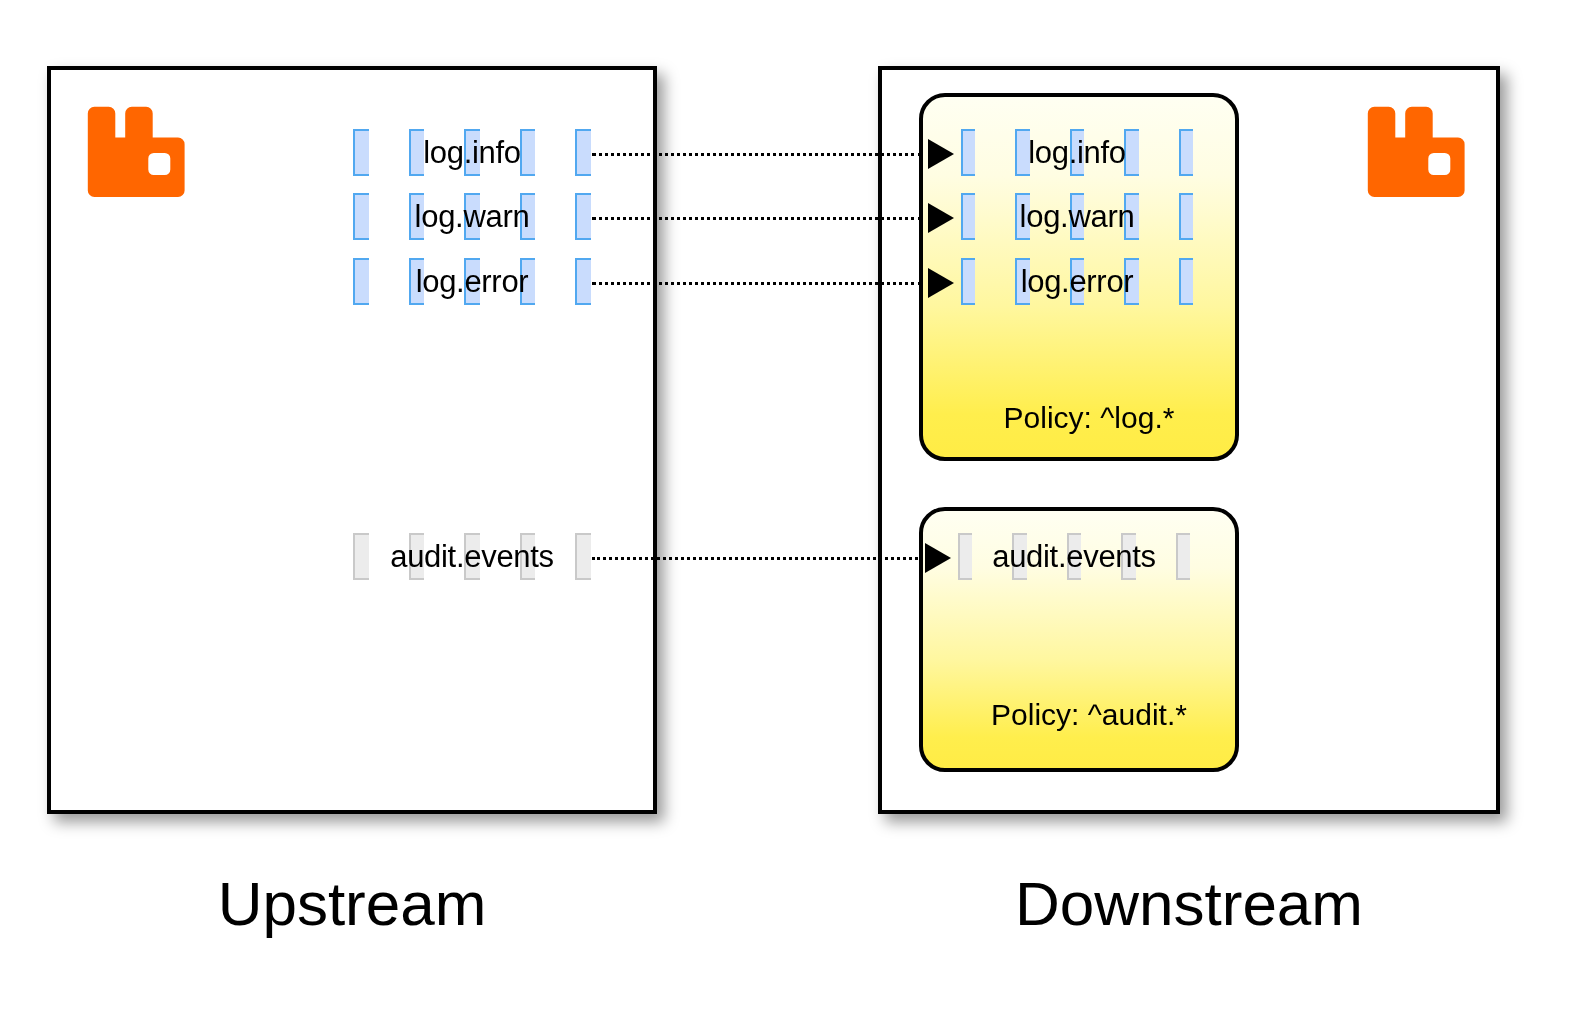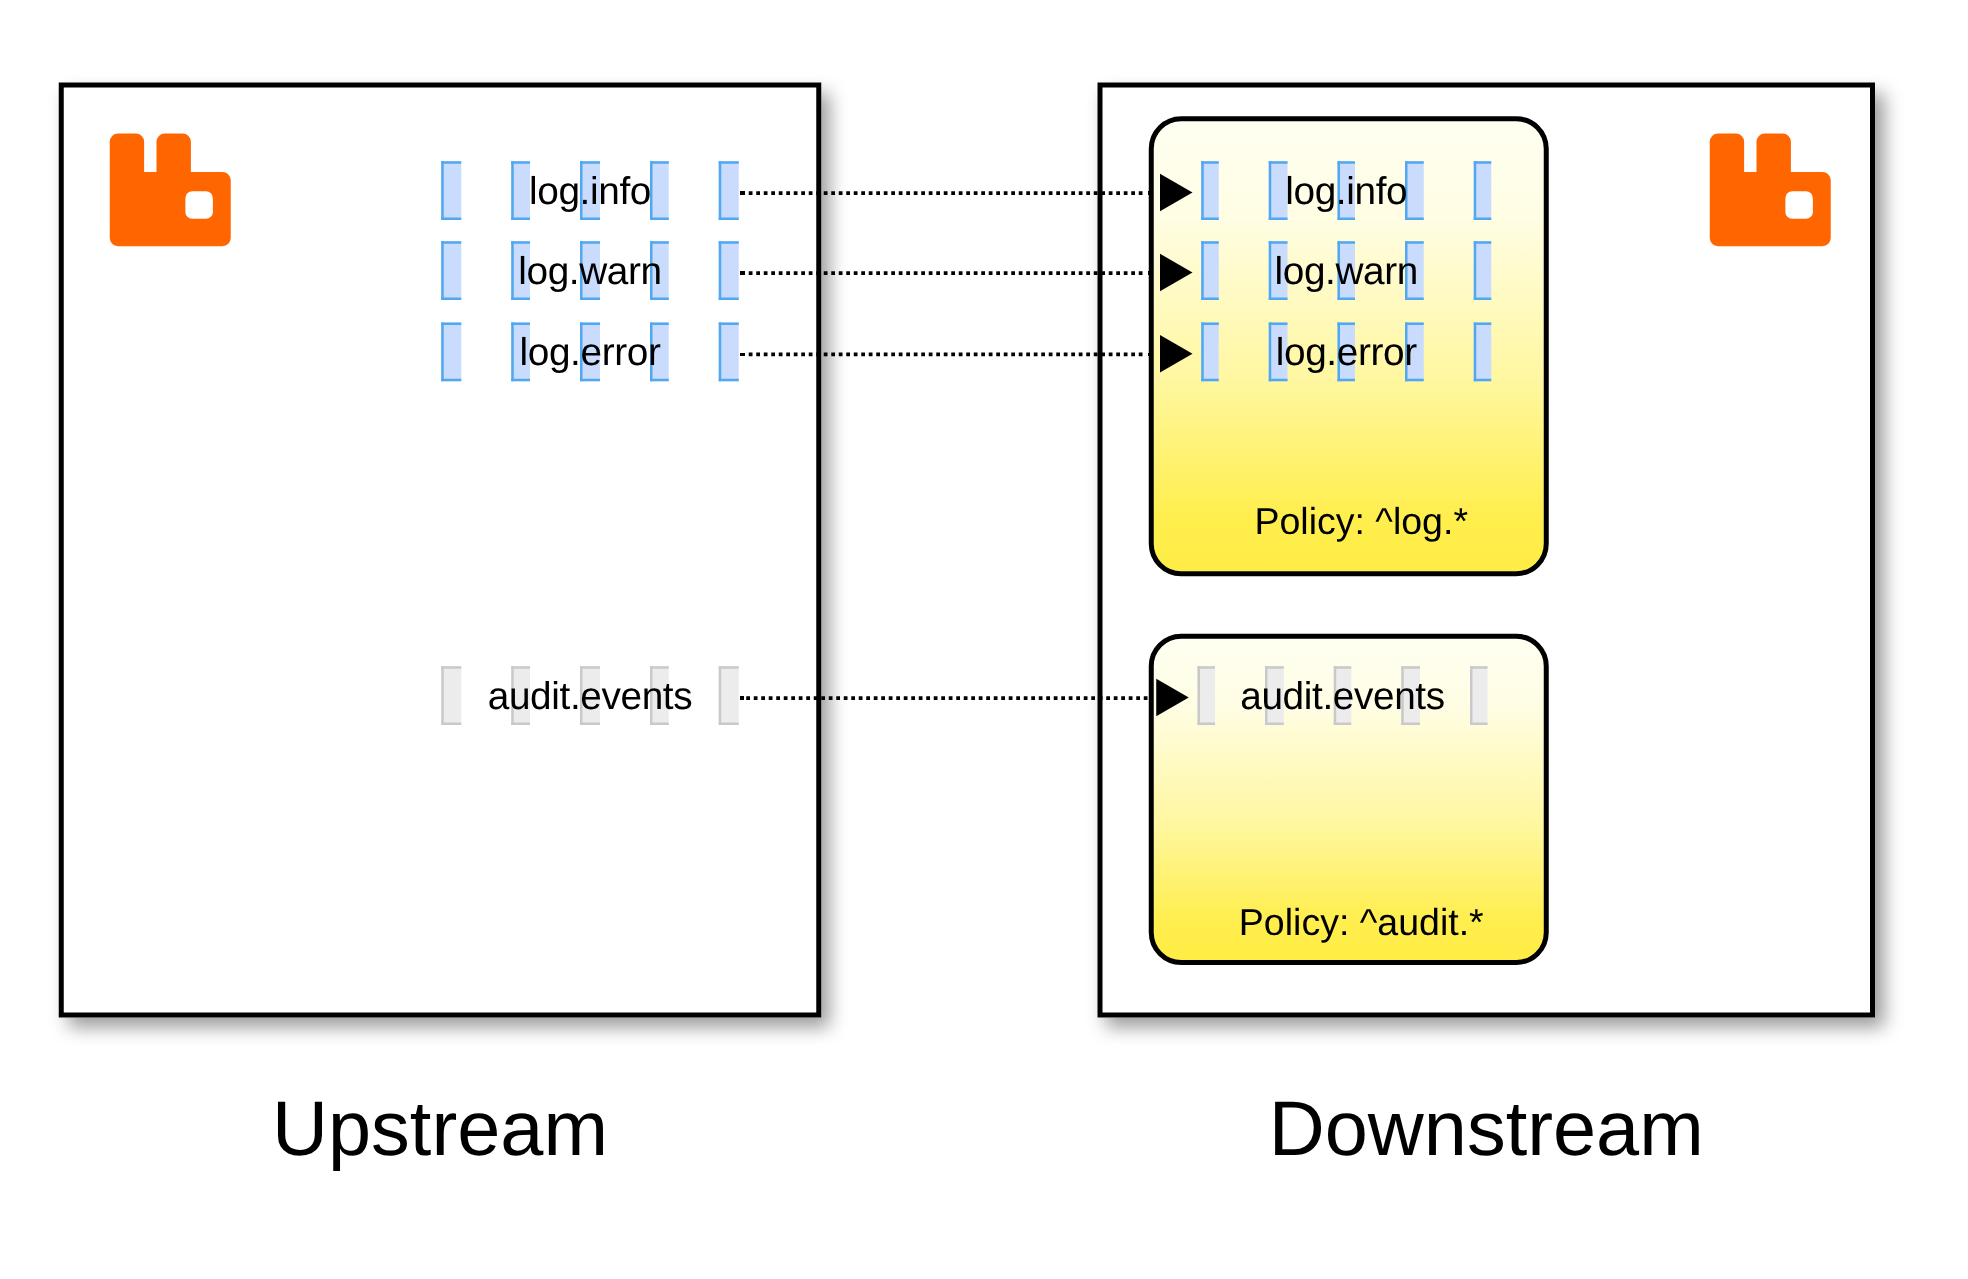--- a/index.html
+++ b/index.html
@@ -98,21 +98,21 @@
   .policy-label {
     position: absolute;
     left: 0; right: 0;
     text-align: center;
     font-size: 30px;
     color: #000000;
     white-space: nowrap;
     margin-left: 20px;
   }
   #policy-log .policy-label   { bottom: 22px; }
-  #policy-audit .policy-label { bottom: 12px; }
+  #policy-audit .policy-label { bottom: 36px; }
 
   
   .connector {
     position: absolute;
     height: 0;
     border-top: 3px dotted #000000;
   }
   #link-info  { left: 592px; top: 153px; width: 330px; }
   #link-warn  { left: 592px; top: 217px; width: 330px; }
   #link-error { left: 592px; top: 282px; width: 330px; }

